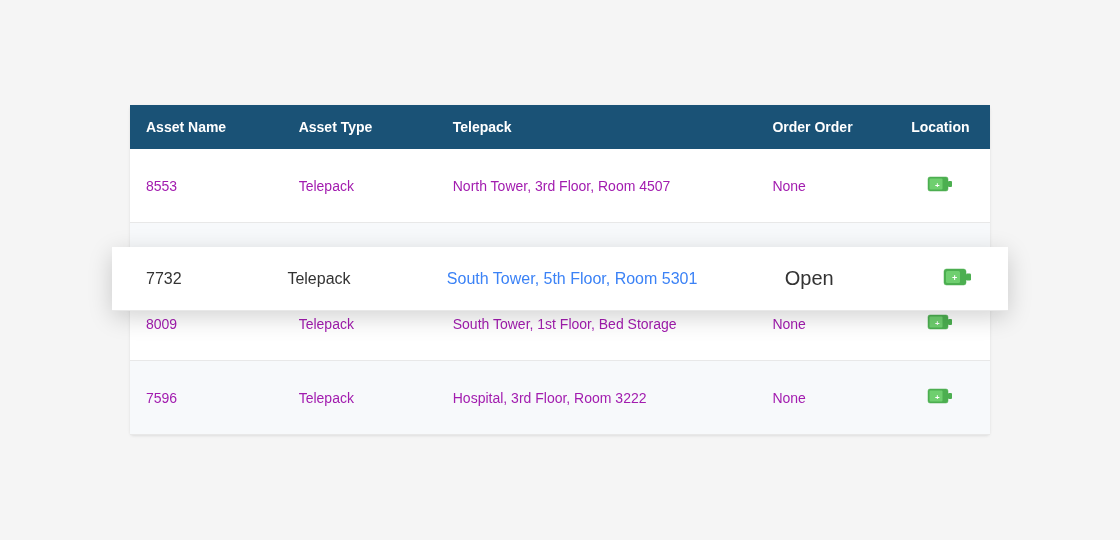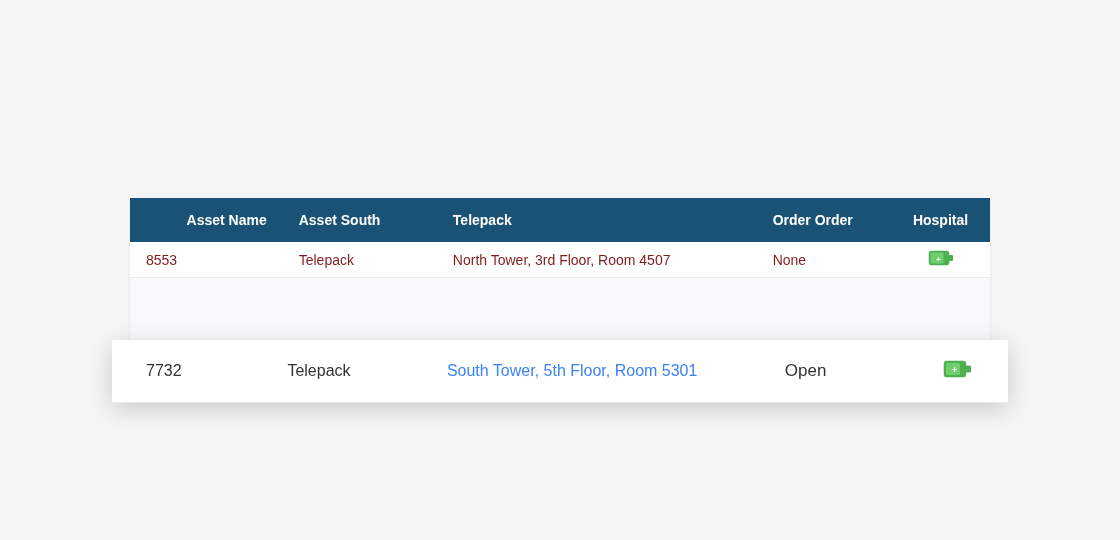--- a/index.html
+++ b/index.html
@@ -54,22 +54,22 @@
       background: #f7f9fb;
     }
 
     tbody tr:nth-child(3) {
       
       background: #fff;
       position: relative;
     }
 
     tbody td {
-      padding: 8px 16px;
-      color: #7f1d1d;
+      padding: 27px 16px;
+      color: #a21caf;
       font-size: 14px;
     }
 
     tbody td.battery-cell {
       text-align: center;
     }
 
     
     .spacer-row td {
       height: 64px;
@@ -81,38 +81,38 @@
       width: 100%;
       border-collapse: collapse;
     }
 
     .highlighted-row-table td {
       padding: 20px 16px;
       font-size: 16px;
       color: #333;
     }
 
-    .col-asset-name { width: 160px; text-align: right; }
+    .col-asset-name { width: 160px; }
     .col-asset-type { width: 160px; }
     .col-location { width: 340px; }
     .col-work-order { width: 140px; }
     .col-battery { width: 100px; text-align: center; }
   </style>
 </head>
 <body>
 
 <div class="table-wrapper">
   <table>
     <thead>
       <tr>
         <th class="col-asset-name">Asset Name</th>
-        <th class="col-asset-type">Asset South</th>
+        <th class="col-asset-type">Asset Type</th>
         <th class="col-location">Telepack</th>
         <th class="col-work-order">Order Order</th>
-        <th class="col-battery battery-col">Hospital</th>
+        <th class="col-battery battery-col">Location</th>
       </tr>
     </thead>
     <tbody>
 
       <tr>
         <td>8553</td>
         <td>Telepack</td>
         <td>North Tower, 3rd Floor, Room 4507</td>
         <td>None</td>
         <td class="battery-cell">
@@ -125,32 +125,64 @@
             </svg>
           </span>
         </td>
       </tr>
 
 
       <tr class="spacer-row">
         <td colspan="5"></td>
       </tr>
 
+      <tr>
+        <td>8009</td>
+        <td>Telepack</td>
+        <td>South Tower, 1st Floor, Bed Storage</td>
+        <td>None</td>
+        <td class="battery-cell">
+          <span>
+            <svg width="26" height="16" viewBox="0 0 26 16" xmlns="http://www.w3.org/2000/svg">
+              <rect x="1" y="1" width="20" height="14" rx="2" ry="2" fill="#4caf50" stroke="#4caf50" stroke-width="0.5"></rect>
+              <rect x="2.5" y="2.5" width="13" height="11" rx="1" fill="#6fcf6f"></rect>
+              <rect x="21" y="5" width="4" height="6" rx="1" fill="#4caf50"></rect>
+              <text x="8" y="12" font-size="8" fill="#fff" font-weight="bold">+</text>
+            </svg>
+          </span>
+        </td>
+      </tr>
 
+      <tr>
+        <td>7596</td>
+        <td>Telepack</td>
+        <td>Hospital, 3rd Floor, Room 3222</td>
+        <td>None</td>
+        <td class="battery-cell">
+          <span>
+            <svg width="26" height="16" viewBox="0 0 26 16" xmlns="http://www.w3.org/2000/svg">
+              <rect x="1" y="1" width="20" height="14" rx="2" ry="2" fill="#4caf50" stroke="#4caf50" stroke-width="0.5"></rect>
+              <rect x="2.5" y="2.5" width="13" height="11" rx="1" fill="#6fcf6f"></rect>
+              <rect x="21" y="5" width="4" height="6" rx="1" fill="#4caf50"></rect>
+              <text x="8" y="12" font-size="8" fill="#fff" font-weight="bold">+</text>
+            </svg>
+          </span>
+        </td>
+      </tr>
     </tbody>
   </table>
 
   <div style="position:absolute; left:-18px; right:-18px; top: calc(48px + 2*46px + 2px); z-index:10; background:#fff; border-radius:6px; box-shadow: 0 6px 24px rgba(0,0,0,0.18); display:flex; align-items:stretch;">
     <table class="highlighted-row-table" style="width:100%; border-collapse:collapse;">
       <tbody>
           <tr>
         <td style="width:160px; padding: 20px 16px 20px 34px; font-size:16px; color:#333;">7732</td>
         <td style="width:160px; padding: 20px 16px; font-size:16px; color:#333;">Telepack</td>
         <td style="width:340px; padding: 20px 16px; font-size:16px; color:#3b82f6;">South Tower, 5th Floor, Room 5301</td>
-        <td style="width:140px; padding: 20px 16px; font-size:17px; color:#333;">Open</td>
+        <td style="width:140px; padding: 20px 16px; font-size:20px; color:#333;">Open</td>
         <td style="width:100px; padding: 20px 16px 20px 16px; text-align:center;">
           <span>
             <svg width="30" height="18" viewBox="0 0 30 18" xmlns="http://www.w3.org/2000/svg">
               <rect x="1" y="1" width="22" height="16" rx="2.5" ry="2.5" fill="#4caf50" stroke="#4caf50" stroke-width="0.5"></rect>
               <rect x="3" y="3" width="14" height="12" rx="1.5" fill="#6fcf6f"></rect>
               <rect x="23" y="5.5" width="5" height="7" rx="1.2" fill="#4caf50"></rect>
               <text x="9" y="13" font-size="9" fill="#fff" font-weight="bold">+</text>
             </svg>
           </span>
         </td>

